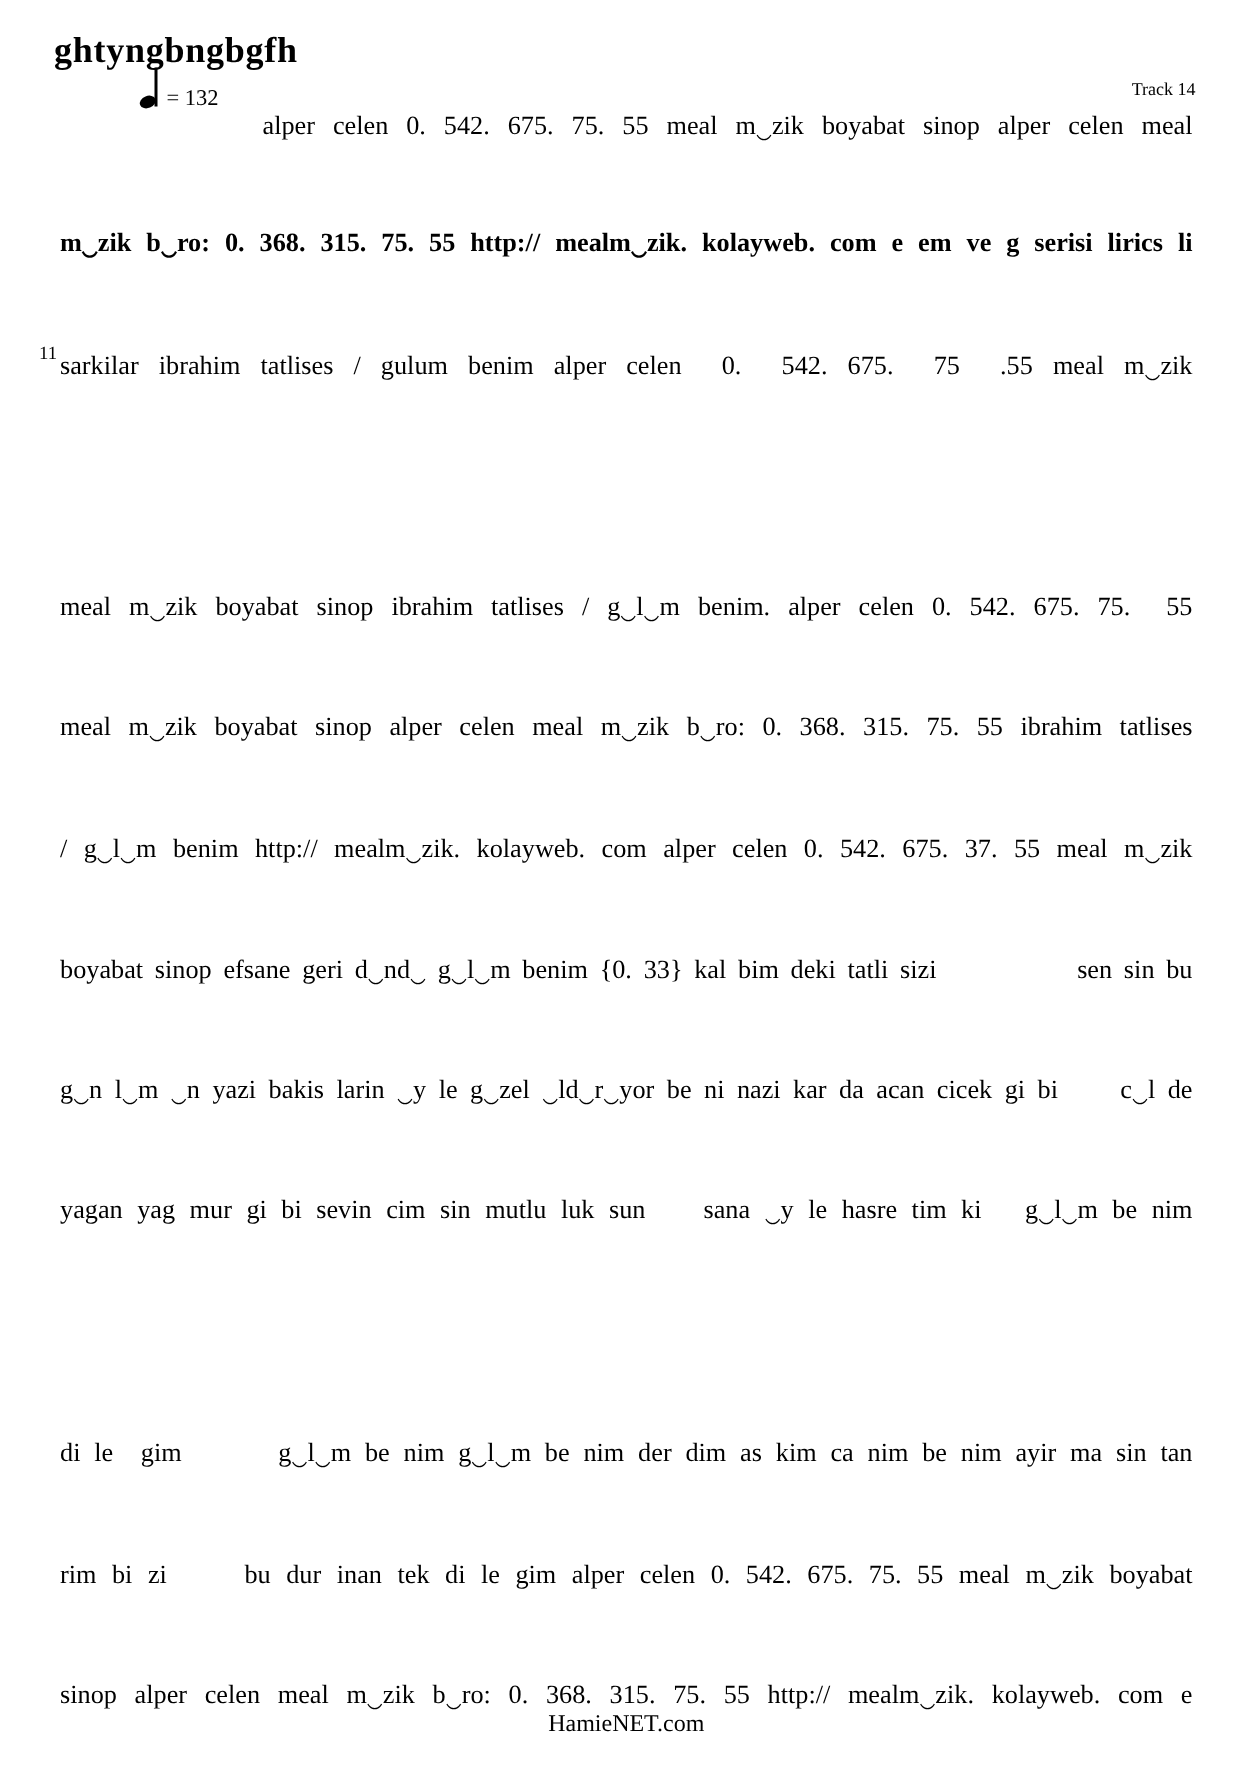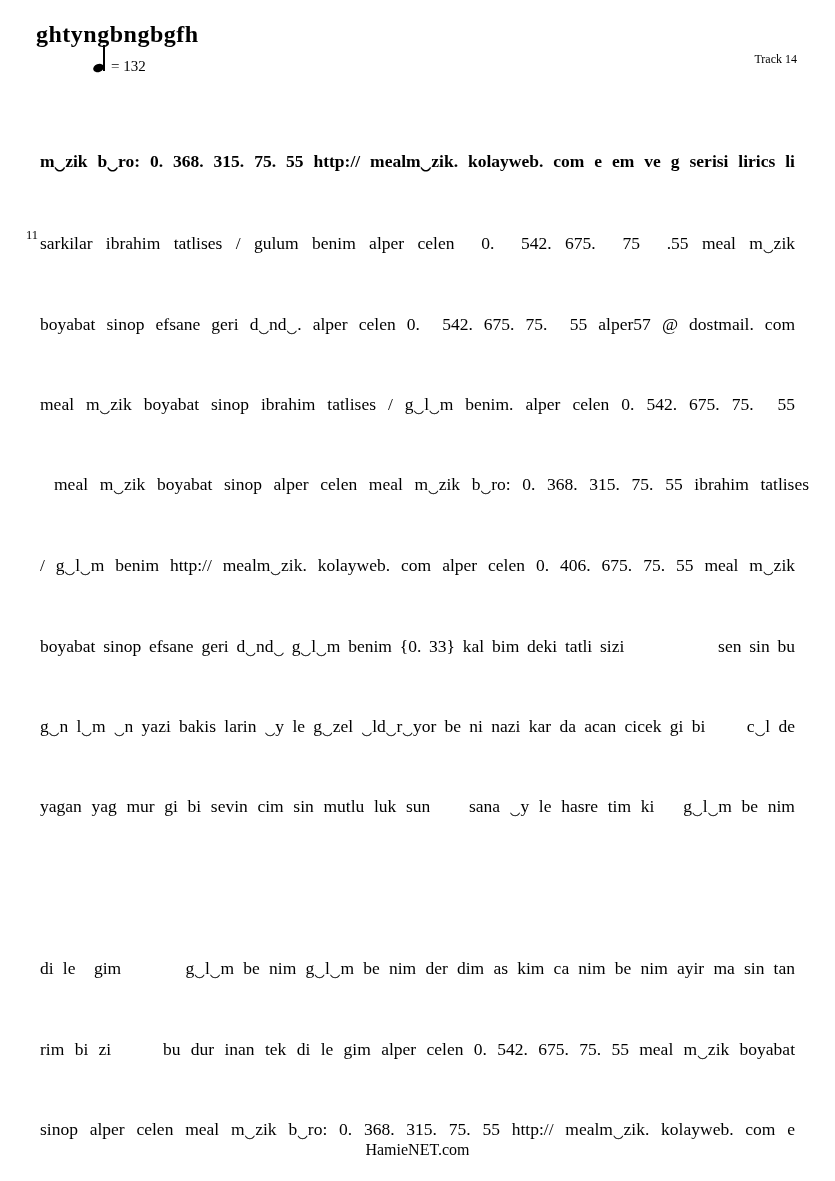--- a/index.html
+++ b/index.html
@@ -73,21 +73,21 @@
     line-height: 24px;
     text-align: justify;
     text-align-last: justify;
     white-space: normal;
   }
   .l1  { top: 71px; left: 175px; width: 620px; }
   .l2  { top: 149px; font-weight: bold; }
   .l3  { top: 231px; }
   .l4  { top: 312px; }
   .l5  { top: 392px; }
-  .l6  { top: 472px; margin-left: 14px; }
+  .l6  { top: 472px; }
   .l7  { top: 553px; }
   .l8  { top: 634px; }
   .l9  { top: 714px; }
   .l10 { top: 794px; }
   .l11 { top: 875px; }
   .l12 { top: 956px; }
   .l13 { top: 1037px; }
   .l14 { top: 1117px; }
   .measure-num {
     position: absolute;
@@ -116,28 +116,28 @@
   <div class="tempo">
     <span class="qnote">
       <span class="stem"></span>
       <span class="head"></span>
     </span>
     <span class="tempo-label">= 132</span>
   </div>
 
   <div class="track">Track 14</div>
 
+  <div class="line l1">alper celen 0. 542. 675. 75. 55 meal m‿zik boyabat sinop alper celen meal</div>
   <div class="line l2">m‿zik b‿ro: 0. 368. 315. 75. 55 http:// mealm‿zik. kolayweb. com e em ve g serisi lirics li</div>
   <div class="line l3">
     <span class="measure-num">11</span><span>sarkilar ibrahim tatlises / gulum benim alper celen &nbsp;0. &nbsp;542. 675. &nbsp;75 &nbsp;.55 meal m‿zik</span>
   </div>
-  <div class="line l4">boyabat sinop efsane geri d‿nd‿. alper celen 0. &nbsp;542. 675. 75. &nbsp;55 alper57 @ dostmail. com</div>
   <div class="line l5">meal m‿zik boyabat sinop ibrahim tatlises / g‿l‿m benim. alper celen 0. 542. 675. 75. &nbsp;55</div>
   <div class="line l6">meal m‿zik boyabat sinop alper celen meal m‿zik b‿ro: 0. 368. 315. 75. 55 ibrahim tatlises</div>
-  <div class="line l7">/ g‿l‿m benim http:// mealm‿zik. kolayweb. com alper celen 0. 406. 675. 75. 55 meal m‿zik</div>
+  <div class="line l7">/ g‿l‿m benim http:// mealm‿zik. kolayweb. com alper celen 0. 542. 675. 37. 55 meal m‿zik</div>
   <div class="line l8">boyabat sinop efsane geri d‿nd‿ g‿l‿m benim {0. 33} kal bim deki tatli sizi &nbsp;&nbsp;&nbsp;&nbsp;&nbsp;&nbsp;&nbsp;&nbsp;&nbsp;&nbsp;&nbsp;sen sin bu</div>
   <div class="line l10">yagan yag mur gi bi sevin cim sin mutlu luk sun &nbsp;&nbsp;&nbsp;sana ‿y le hasre tim ki &nbsp;&nbsp;g‿l‿m be nim</div>
   <div class="line l9">g‿n l‿m ‿n yazi bakis larin ‿y le g‿zel ‿ld‿r‿yor be ni nazi kar da acan cicek gi bi &nbsp;&nbsp;&nbsp;&nbsp;c‿l de</div>
   <div class="line l12">di le &nbsp;gim &nbsp;&nbsp;&nbsp;&nbsp;&nbsp;&nbsp;g‿l‿m be nim g‿l‿m be nim der dim as kim ca nim be nim ayir ma sin tan</div>
   <div class="line l13">rim bi zi &nbsp;&nbsp;&nbsp;&nbsp;bu dur inan tek di le gim alper celen 0. 542. 675. 75. 55 meal m‿zik boyabat</div>
   <div class="line l14">sinop alper celen meal m‿zik b‿ro: 0. 368. 315. 75. 55 http:// mealm‿zik. kolayweb. com e</div>
 
   <div class="footer">HamieNET.com</div>
 
 </div>

